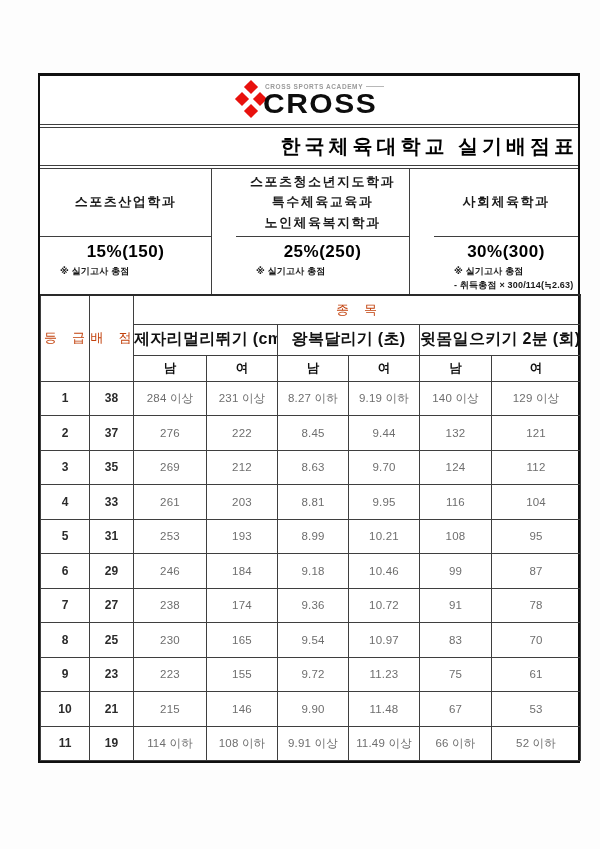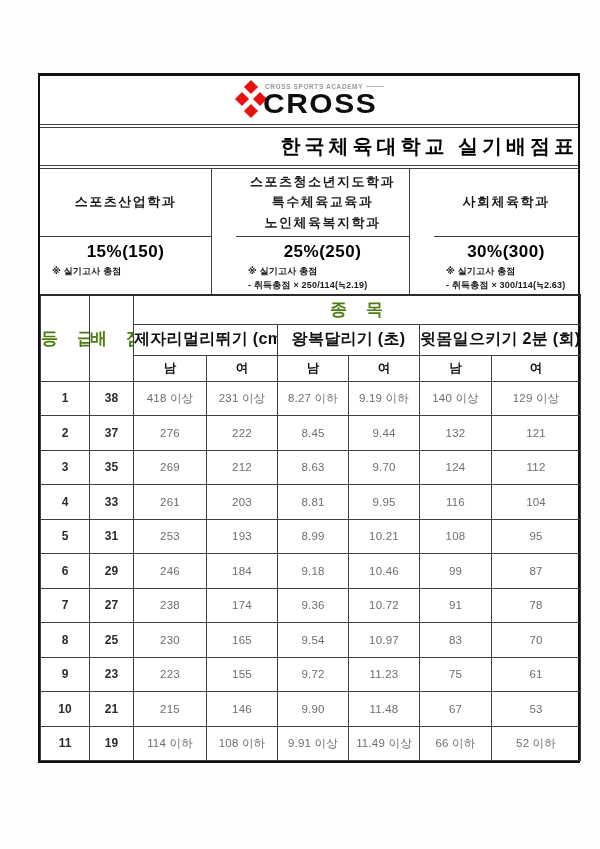--- a/index.html
+++ b/index.html
@@ -48,35 +48,35 @@
   .grid3 { display: grid; grid-template-columns: 172px 174px 1fr; gap: 24px; }
   .grid3 > div { border-right: 1px solid #3f3f3f; }
   .grid3 > div:last-child { border-right: none; }
   .dept-row > div {
     height: 68px; border-bottom: 1px solid #3f3f3f;
     display: flex; flex-direction: column; align-items: center; justify-content: center;
   }
   .dept-line { font-size: 13px; font-weight: 700; color: #1a1a1a; letter-spacing: 1.5px; line-height: 1.55; }
   .pct-row > div { height: 57px; padding: 3px 0 0 0; }
   .ratio { text-align: center; font-size: 17px; font-weight: 600; color: #000; letter-spacing: 0.5px; line-height: 1.4; }
-  .note { font-size: 9px; font-weight: 700; color: #1a1a1a; padding-left: 12px; line-height: 1.6; letter-spacing: 0.2px; }
+  .note { font-size: 9px; font-weight: 700; color: #1a1a1a; padding-left: 20px; line-height: 1.6; letter-spacing: 0.2px; }
 
   
   table.score {
     width: 100%; border-collapse: collapse; table-layout: fixed;
     border-top: 2px solid #2a2a2a;
   }
   table.score th, table.score td {
     border: 1px solid #3f3f3f; text-align: center; vertical-align: middle;
     overflow: hidden; white-space: nowrap;
   }
   tr.hrow1 { height: 29px; }
   tr.hrow2 { height: 31px; }
   tr.hrow3 { height: 26px; }
-  th.hdr { font-size: 17px; font-weight: 700; color: #4d7c0f; letter-spacing: 1px; }
+  th.hdr { font-size: 13px; font-weight: 400; color: #c2410c; letter-spacing: 1px; }
   th.event { font-size: 16px; font-weight: 600; color: #111; letter-spacing: 0.3px; }
   th.gender { font-size: 12.5px; font-weight: 600; color: #111; }
   tbody tr { height: 34.5px; }
   td.c-dark { font-size: 12px; font-weight: 600; color: #2b2b2b; }
   td.c-gray { font-size: 11.5px; font-weight: 400; color: #6e6e6e; letter-spacing: 0.2px; }
 </style>
 </head>
 <body>
 
 <div class="doc">
@@ -120,21 +120,20 @@
   </div>
 
   <div class="grid3 pct-row">
     <div>
       <div class="ratio">15%(150)</div>
       <div class="note">※ 실기고사 총점</div>
     </div>
     <div>
       <div class="ratio">25%(250)</div>
       <div class="note">※ 실기고사 총점</div>
-      <div class="note">- 취득총점 × 250/114(≒2.19)</div>
     </div>
     <div>
       <div class="ratio">30%(300)</div>
       <div class="note">※ 실기고사 총점</div>
       <div class="note">- 취득총점 × 300/114(≒2.63)</div>
     </div>
   </div>
 
   <table class="score">
     <colgroup>
@@ -164,21 +163,21 @@
         <th class="gender">남</th>
         <th class="gender">여</th>
         <th class="gender">남</th>
         <th class="gender">여</th>
       </tr>
     </thead>
     <tbody>
         <tr>
           <td class="c-dark">1</td>
           <td class="c-dark">38</td>
-          <td class="c-gray">418 이상</td>
+          <td class="c-gray">284 이상</td>
           <td class="c-gray">231 이상</td>
           <td class="c-gray">8.27 이하</td>
           <td class="c-gray">9.19 이하</td>
           <td class="c-gray">140 이상</td>
           <td class="c-gray">129 이상</td>
         </tr>
         <tr>
           <td class="c-dark">2</td>
           <td class="c-dark">37</td>
           <td class="c-gray">276</td>

